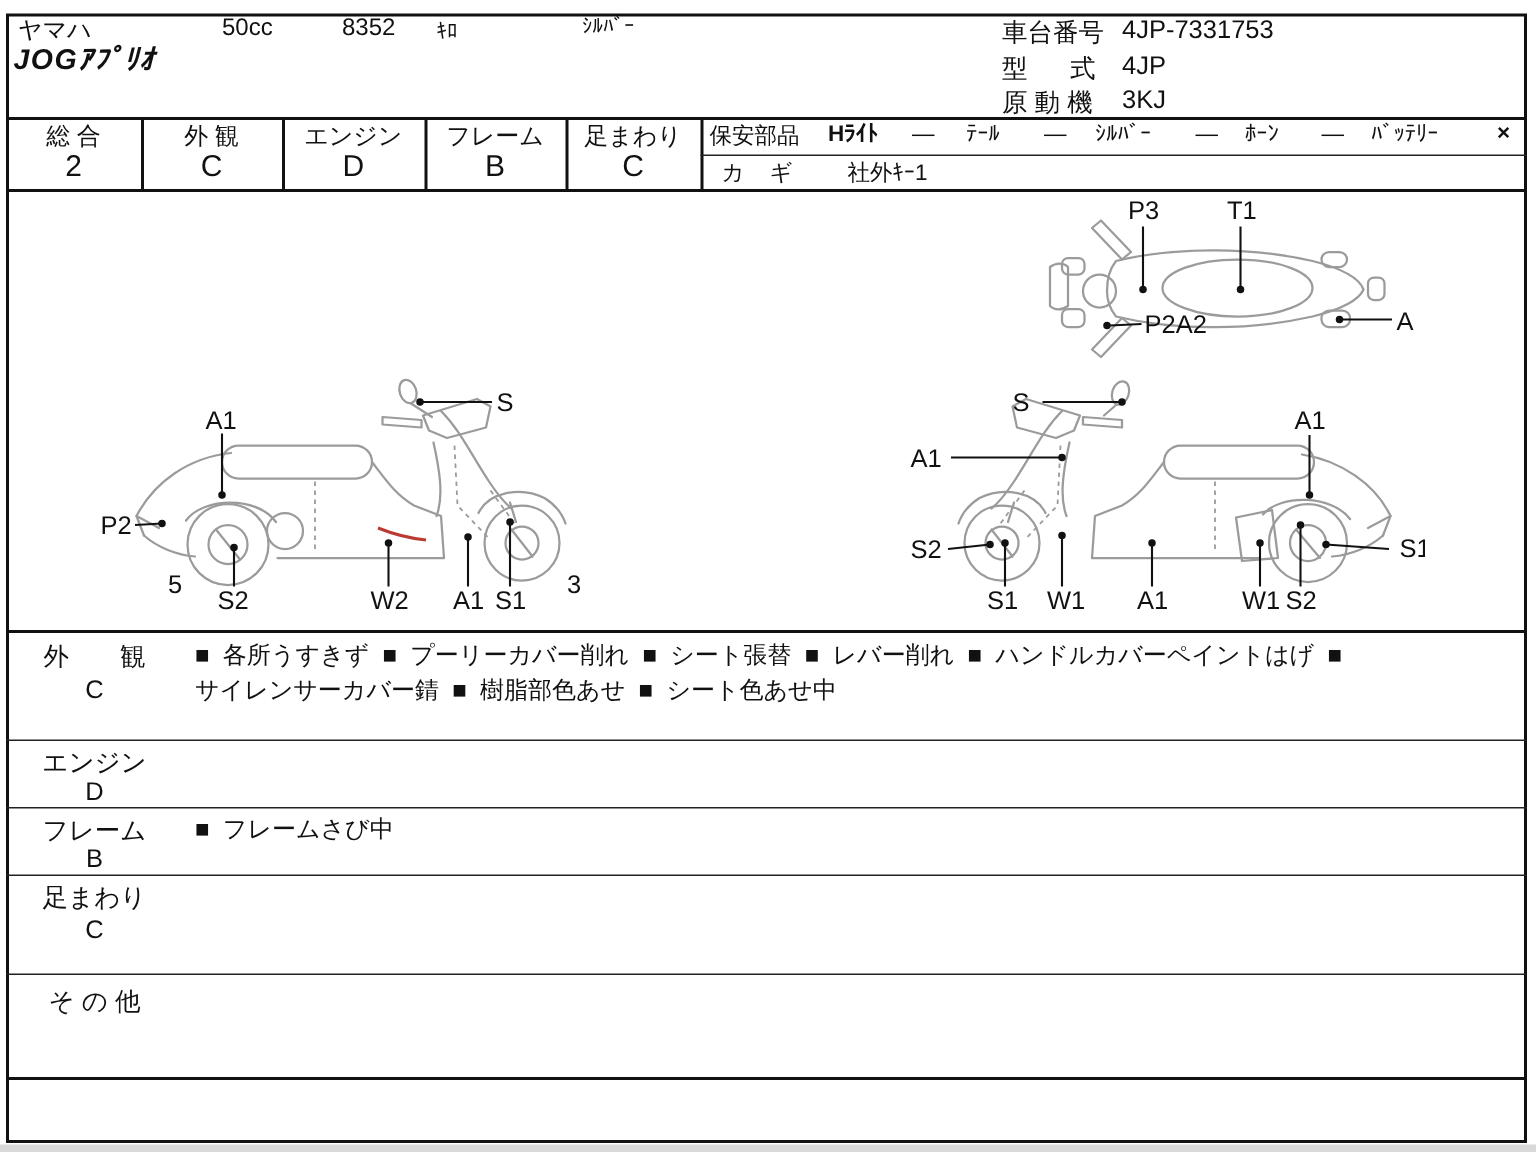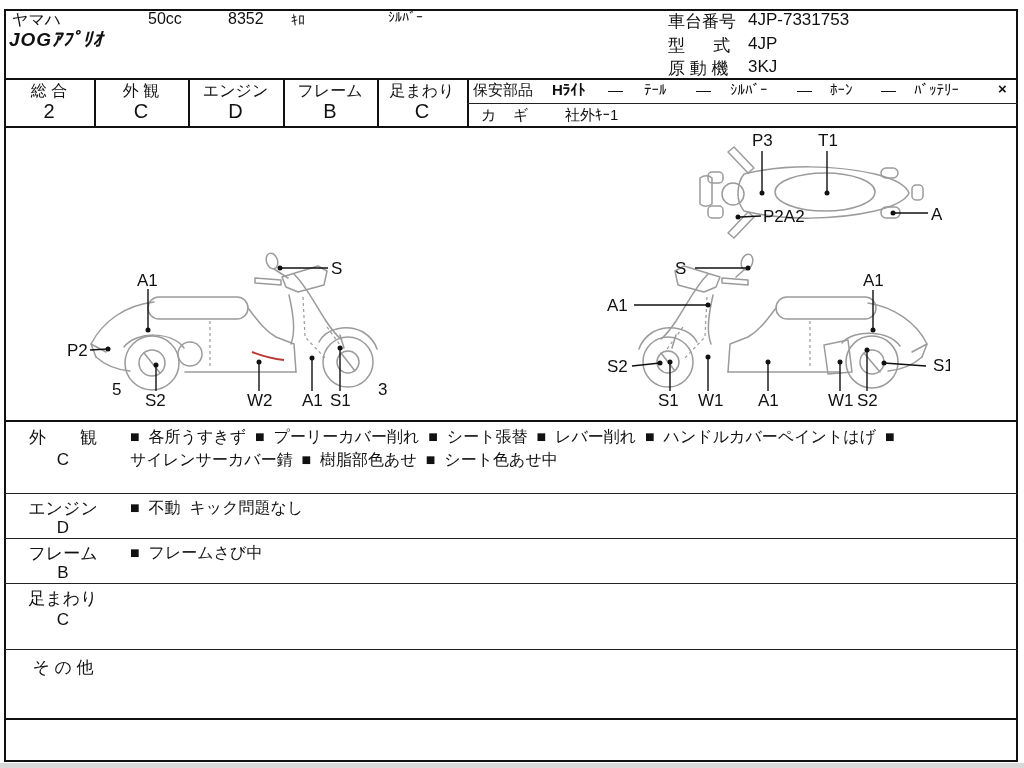--- a/index.html
+++ b/index.html
@@ -226,21 +226,20 @@
     <text x="343" y="126">S1</text>
   </svg>
 
   <div class="abs sec-label" style="top:426px;">外　　観</div>
   <div class="abs sec-grade" style="top:450px;">C</div>
   <div class="abs sec-line" style="top:450px;">サイレンサーカバー錆  ■  樹脂部色あせ  ■  シート色あせ中</div>
   <div class="abs sec-line" style="top:427px;">■  各所うすきず  ■  プーリーカバー削れ  ■  シート張替  ■  レバー削れ  ■  ハンドルカバーペイントはげ  ■</div>
 
   <div class="abs sec-label" style="top:497px;">エンジン</div>
   <div class="abs sec-grade" style="top:518px;">D</div>
-  <div class="abs sec-line" style="top:498px;">■  不動  キック問題なし</div>
 
   <div class="abs sec-label" style="top:542px;">フレーム</div>
   <div class="abs sec-grade" style="top:563px;">B</div>
   <div class="abs sec-line" style="top:543px;">■  フレームさび中</div>
 
   <div class="abs sec-label" style="top:587px;">足まわり</div>
   <div class="abs sec-grade" style="top:610px;">C</div>
 
   <div class="abs sec-label" style="top:656px;">そ の 他</div>
 

